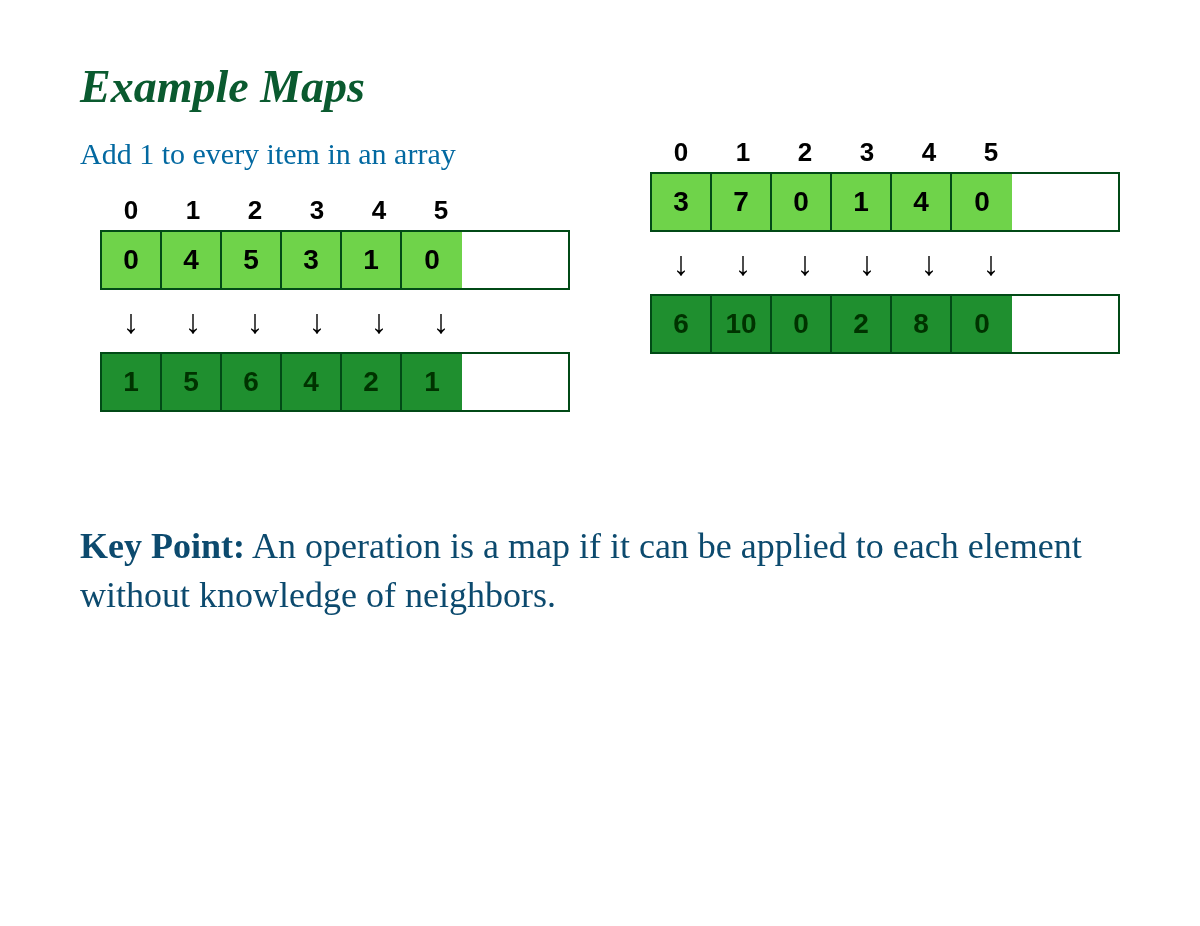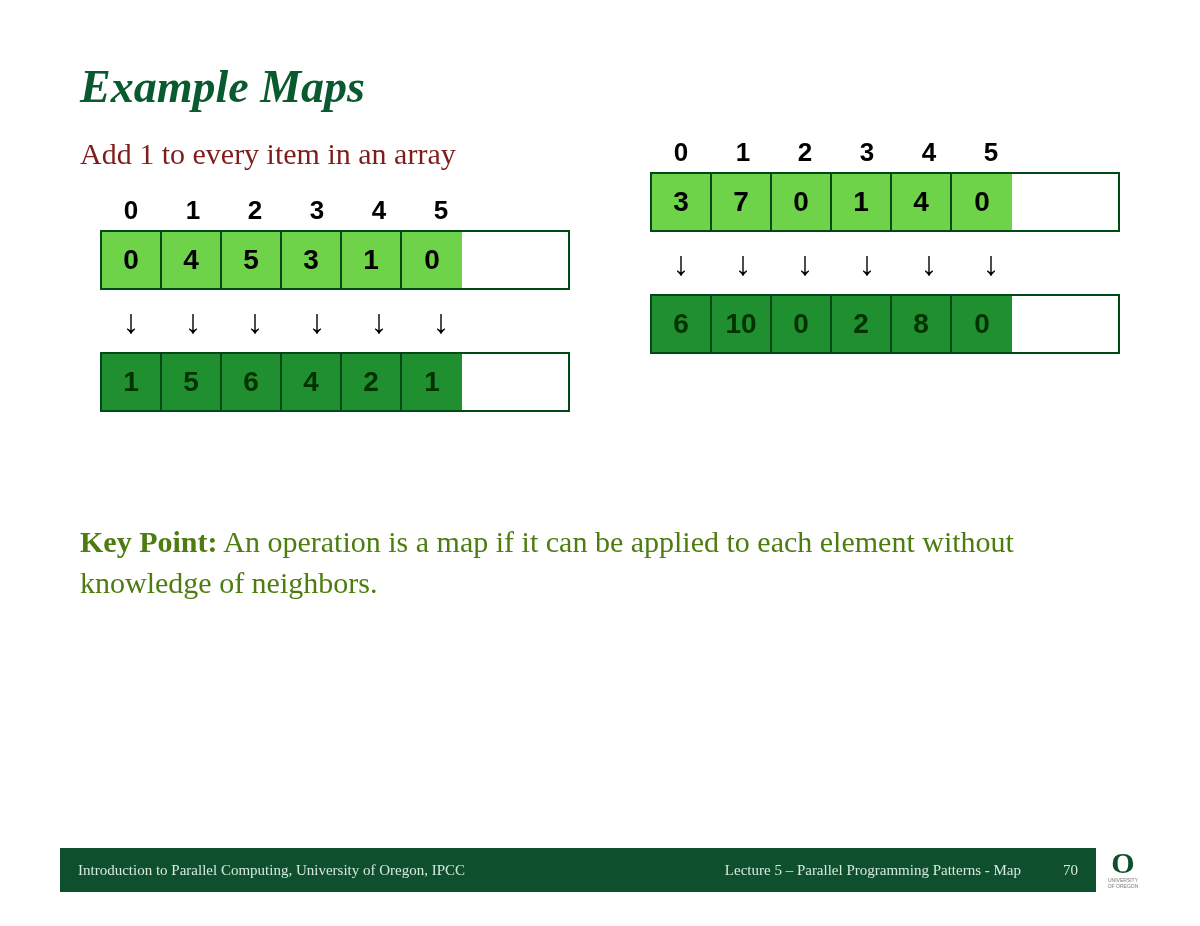--- a/index.html
+++ b/index.html
@@ -29,21 +29,21 @@
   .columns {
     display: flex;
     gap: 60px;
     margin-top: 10px;
   }
   .col {
     flex: 1;
   }
   .subtitle {
     font-size: 30px;
-    color: #7f1d1d;
+    color: #0369a1;
     margin-bottom: 24px;
     font-weight: normal;
   }
   .array-block {
     margin-left: 20px;
   }
   .idx-row, .arr-row, .arrows-row {
     display: flex;
   }
   .idx-cell {
@@ -85,24 +85,24 @@
     margin: 14px 0;
   }
   .arrow-cell {
     width: 62px;
     text-align: center;
     font-size: 34px;
     line-height: 1;
     font-family: Arial, sans-serif;
   }
   .keypoint {
-    font-size: 30px;
+    font-size: 36px;
     margin-top: 110px;
     line-height: 1.35;
-    color: #4d7c0f;
+    color: #0c4a6e;
   }
   .keypoint .kp-label {
     font-weight: bold;
   }
   .footer {
     position: absolute;
     left: 60px;
     right: 60px;
     bottom: 34px;
     height: 44px;
@@ -236,27 +236,14 @@
         </div>
       </div>
     </div>
 
   </div>
 
   <div class="keypoint">
     <span class="kp-label">Key Point:</span><span> An operation is a map if it can be applied to each element without knowledge of neighbors.</span>
   </div>
 
-  <div class="footer">
-    <div class="footer-bar">
-      <span>Introduction to Parallel Computing, University of Oregon, IPCC</span>
-      <span class="footer-right-grp">
-        <span>Lecture 5 – Parallel Programming Patterns - Map</span>
-        <span class="pg">70</span>
-      </span>
-    </div>
-    <div class="o-logo">
-      <span class="o-glyph">O</span>
-      <span class="o-sub">UNIVERSITY OF OREGON</span>
-    </div>
-  </div>
 
 </div>
 
 </body></html>

